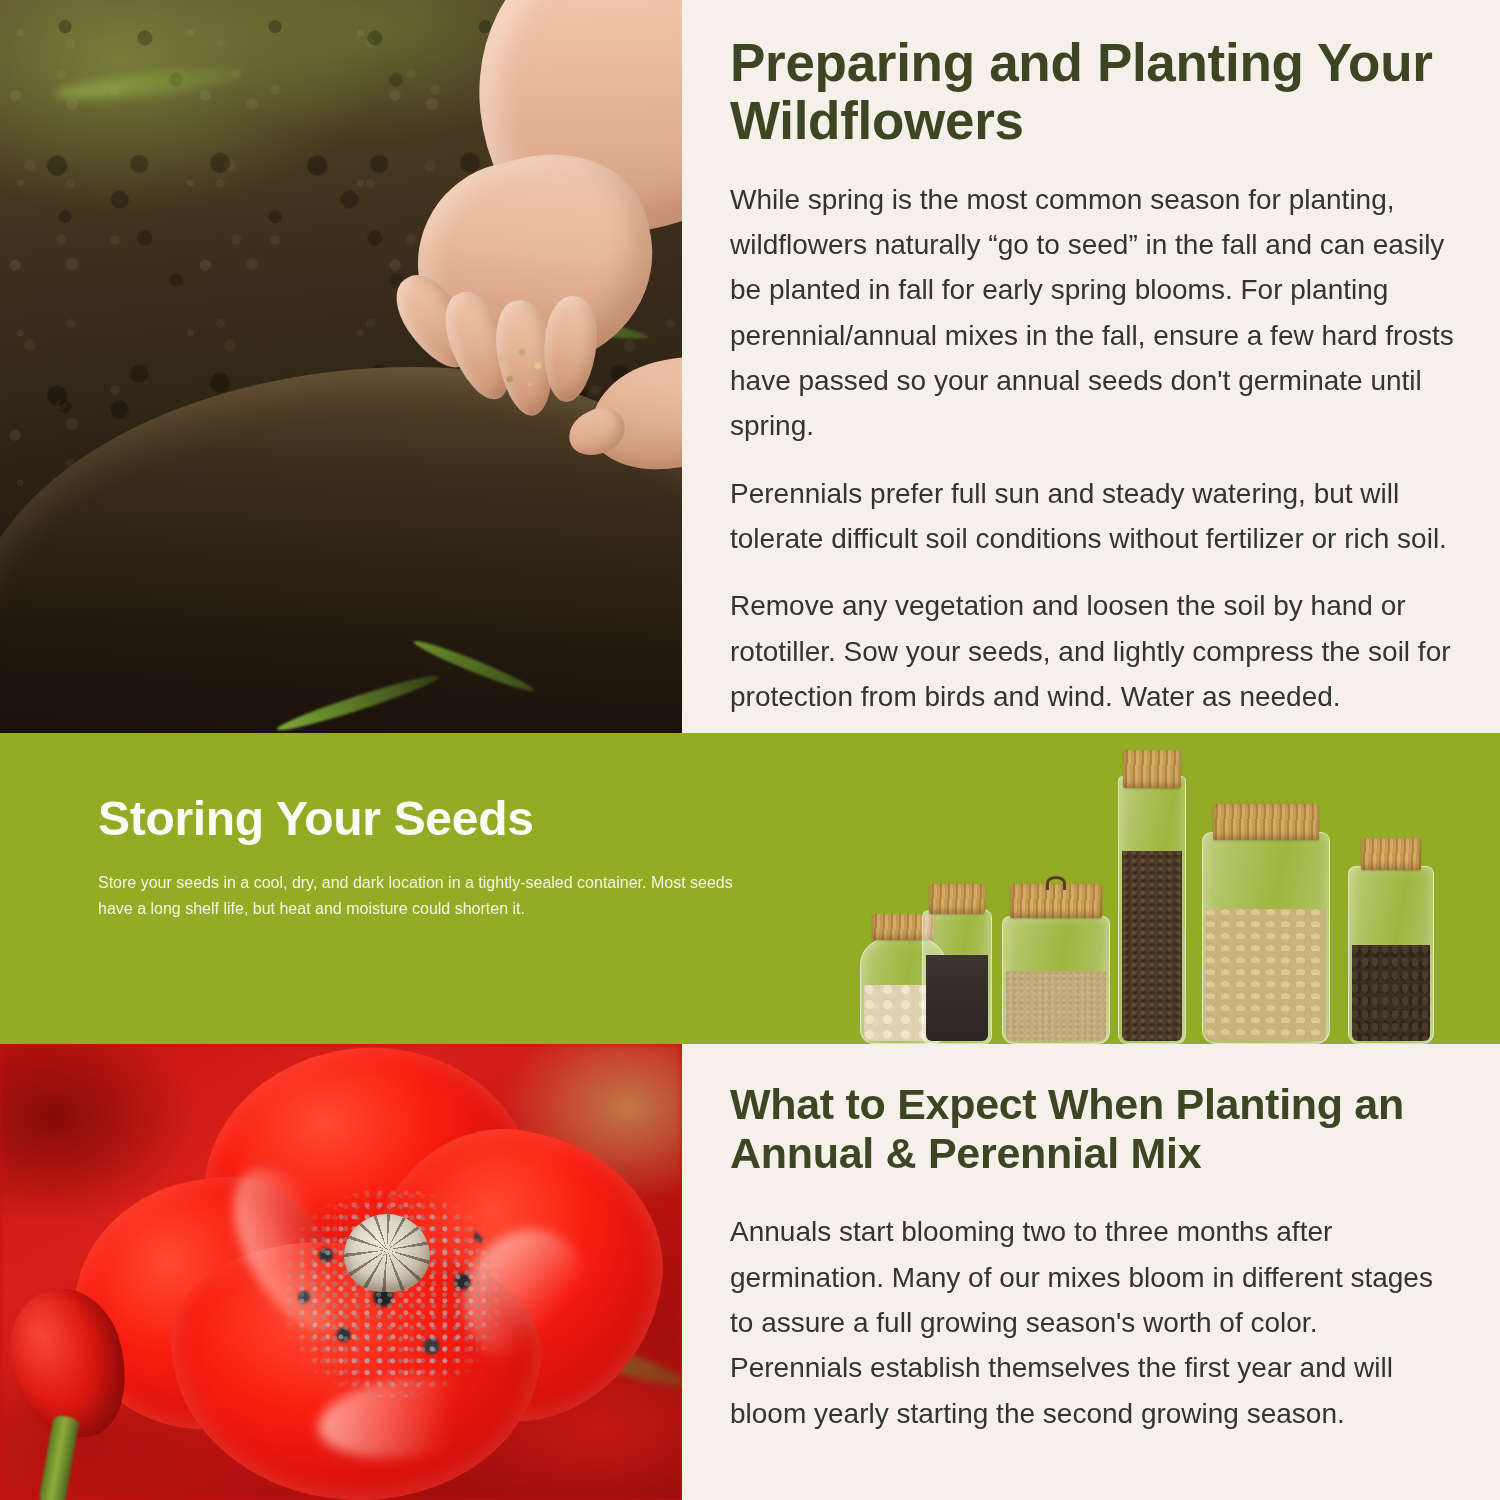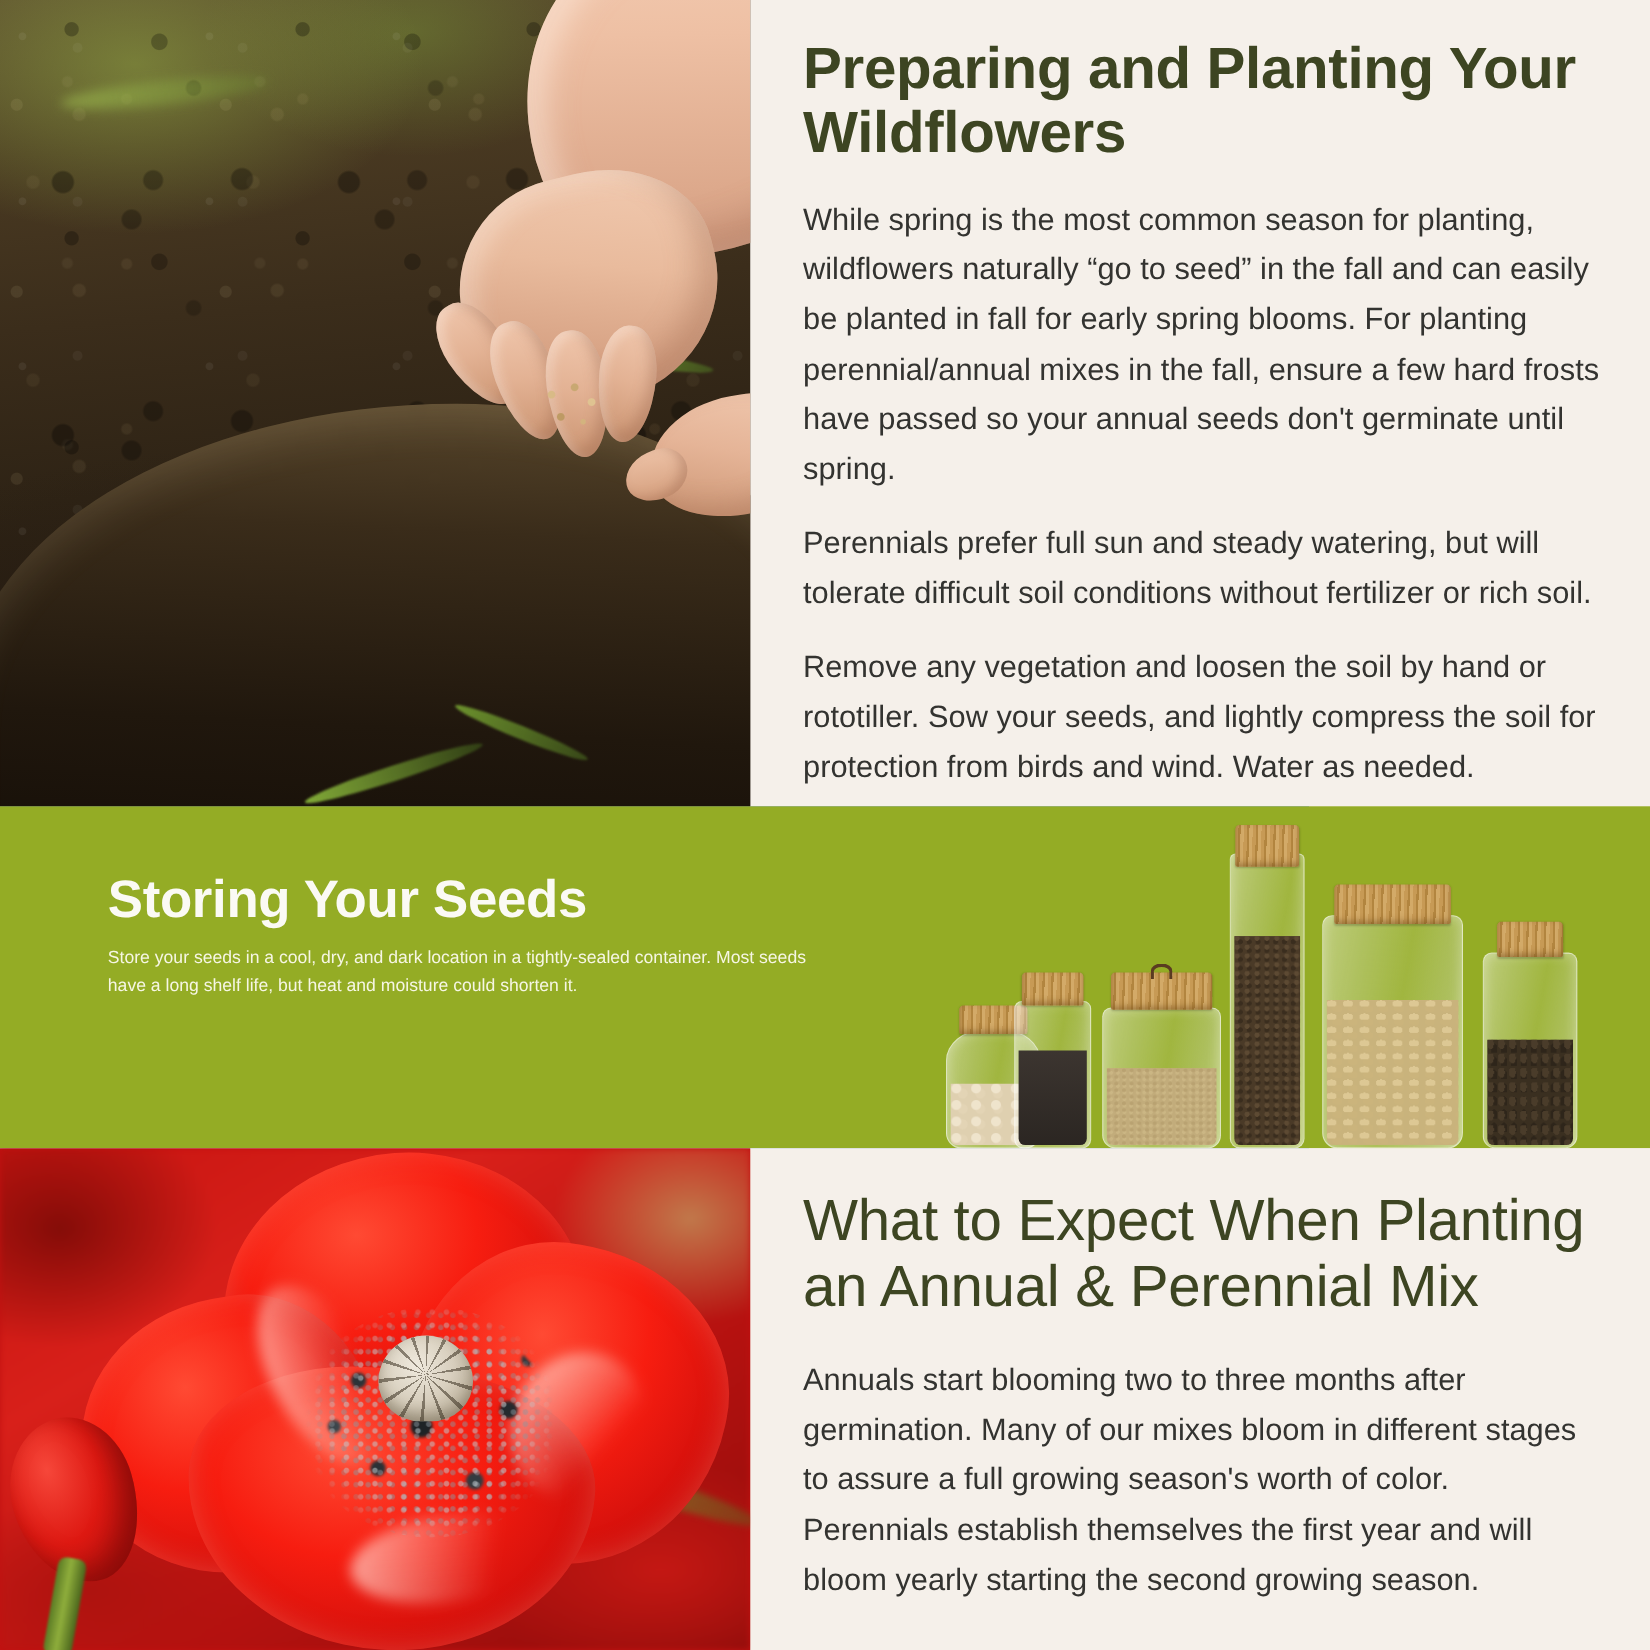--- a/index.html
+++ b/index.html
@@ -9,21 +9,21 @@
     height: 1500px;
     overflow: hidden;
     background: #f5f0ea;
     font-family: "Liberation Sans", sans-serif;
   }
 
   .page {
     position: relative;
     width: 1190px;
     height: 1500px;
-    background: #3b82f6;
+    background: #404040;
   }
 
   
   .section-top {
     position: absolute;
     left: 0; top: 0;
     width: 1500px; height: 733px;
     display: flex;
     background: #f5f0ea;
   }
@@ -195,21 +195,21 @@
   .green-text {
     position: absolute;
     left: 98px; top: 58px;
     width: 660px;
   }
   h2.green-title {
     font-size: 48px;
     font-weight: 700;
     color: #fbfaf4;
     letter-spacing: -0.3px;
-    margin-bottom: 12px;
+    margin-bottom: 24px;
   }
   p.green-body {
     font-size: 16px;
     line-height: 1.62;
     color: #f6f6e4;
   }
 
   .jars {
     position: absolute;
     left: 850px; top: 20px;
@@ -416,23 +416,23 @@
     transform: rotate(18deg);
     filter: blur(3px);
   }
 
   .text-col2 {
     flex: 1;
     padding: 36px 46px 0 48px;
     background: #f5f0ea;
   }
   h1.sec-title2 {
-    font-size: 53px;
+    font-size: 43px;
     line-height: 1.13;
-    font-weight: 400;
+    font-weight: 700;
     color: #3d4522;
     letter-spacing: -0.3px;
     margin-bottom: 32px;
   }
 </style>
 </head>
 <body>
 
 <div class="page">
 

